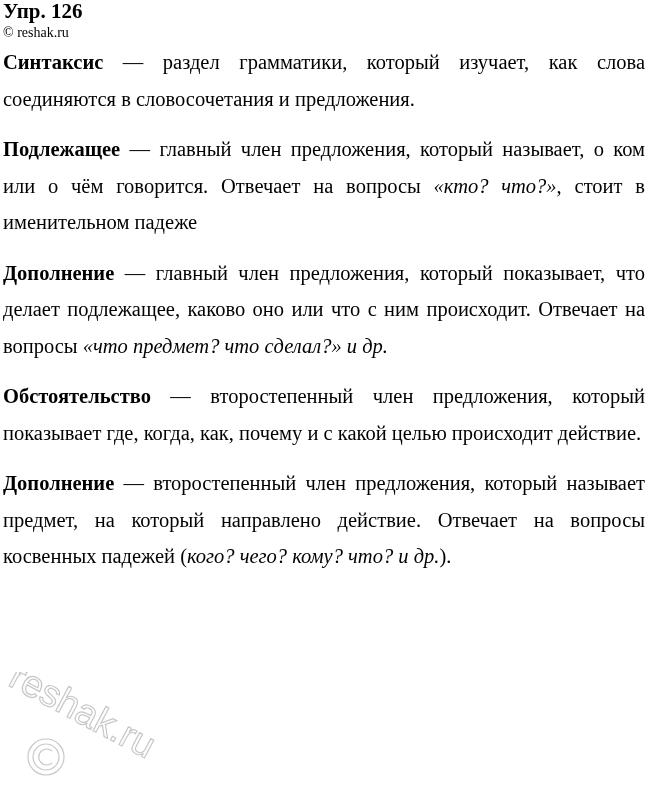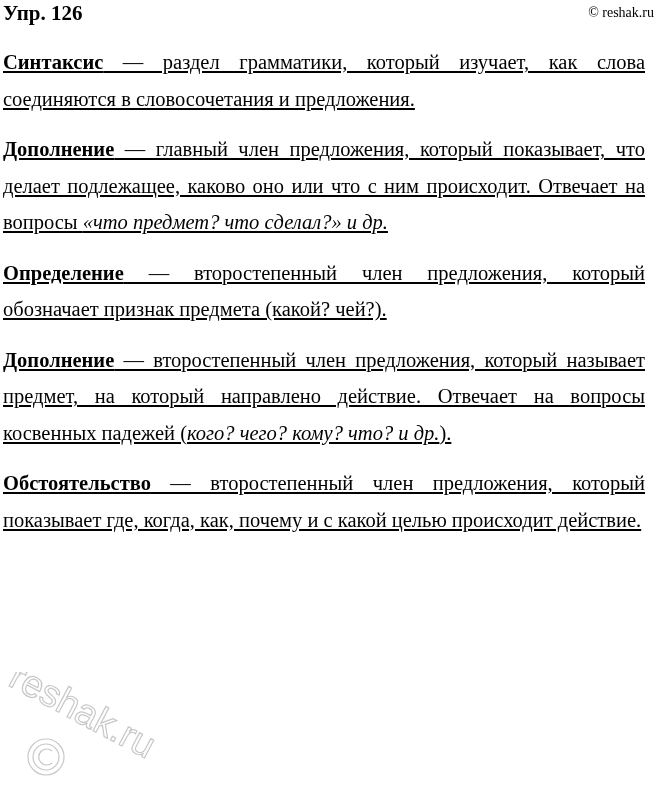--- a/index.html
+++ b/index.html
@@ -3,57 +3,57 @@
 <meta charset="utf-8">
 <style>
   html, body { margin: 0; padding: 0; background: #ffffff; }
   body {
     width: 658px; height: 792px; overflow: hidden; position: relative;
     font-family: "Liberation Serif", "DejaVu Serif", serif;
     color: #000; font-size: 20.5px;
   }
   .header {
     position: absolute; left: 3px; right: 4px; top: 0px; height: 26px;
-    display: flex; justify-content: space-between; align-items: center;
+    display: flex; justify-content: space-between; align-items: flex-start;
     line-height: 22px;
+    flex-direction: column;
   }
   .header .title { font-weight: bold; font-size: 21px; }
   .header .copy { font-size: 14px; }
   .content { position: absolute; left: 3px; right: 5px; top: 44px; }
   .para {
     margin: 0 8px 14px 0; line-height: 36.5px; text-align: justify;
     text-align-last: left;
-    text-decoration: underline;
   }
   .para .term { font-weight: bold; }
   .para i { font-style: italic; }
   .watermark {
     position: absolute; left: 6px; top: 672px; width: 150px; height: 120px;
     pointer-events: none; opacity: 0.55;
   }
 </style>
 </head>
 <body>
 
 <div class="header">
   <span class="title">Упр. 126</span>
   <span class="copy">© reshak.ru</span>
 </div>
 
 <div class="content">
   <p class="para"><span class="term">Синтаксис</span><span> — раздел грамматики, который изучает, как слова соединяются в словосочетания и предложения.</span></p>
 
+  <p class="para"><span class="term">Подлежащее</span><span> — главный член предложения, который называет, о ком или о чём говорится. Отвечает на вопросы </span><i>«кто? что?»</i><span>, стоит в именительном падеже</span></p>
 
   <p class="para"><span class="term">Дополнение</span><span> — главный член предложения, который показывает, что делает подлежащее, каково оно или что с ним происходит. Отвечает на вопросы </span><i>«что предмет? что сделал?» и др.</i><span></span></p>
 
-  <p class="para"><span class="term">Определение</span><span> — второстепенный член предложения, который обозначает признак предмета (какой? чей?).</span></p>
+
+  <p class="para"><span class="term">Обстоятельство</span><span> — второстепенный член предложения, который показывает где, когда, как, почему и с какой целью происходит действие.</span></p>
 
   <p class="para"><span class="term">Дополнение</span><span> — второстепенный член предложения, который называет предмет, на который направлено действие. Отвечает на вопросы косвенных падежей (</span><i>кого? чего? кому? что? и др.</i><span>).</span></p>
-
-  <p class="para"><span class="term">Обстоятельство</span><span> — второстепенный член предложения, который показывает где, когда, как, почему и с какой целью происходит действие.</span></p>
 
 </div>
 
 <svg class="watermark" viewBox="0 0 150 120" xmlns="http://www.w3.org/2000/svg">
   <g fill="none" stroke="#9a9a9a" stroke-width="1.2">
     <text x="2" y="32" font-family="Liberation Sans, sans-serif" font-size="38" transform="rotate(28 40 20)" fill="#ffffff" stroke="#9a9a9a">reshak.ru</text>
     <circle cx="40" cy="85" r="18"></circle>
     <circle cx="40" cy="85" r="13"></circle>
     <path d="M46 79 A8 8 0 1 0 46 91"></path>
   </g>

